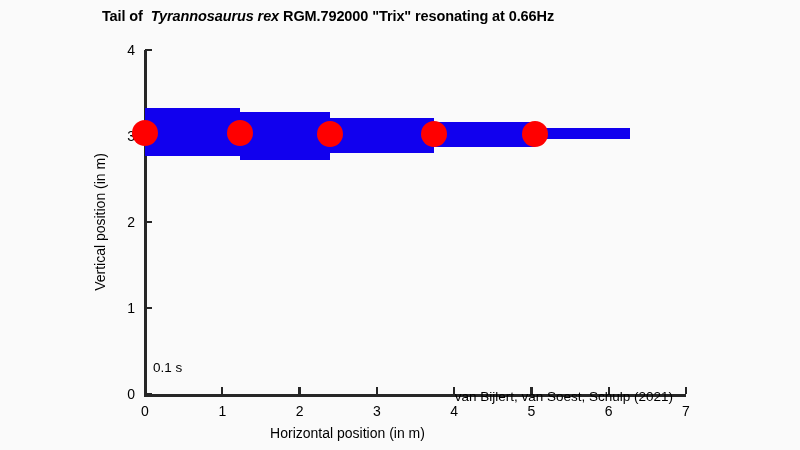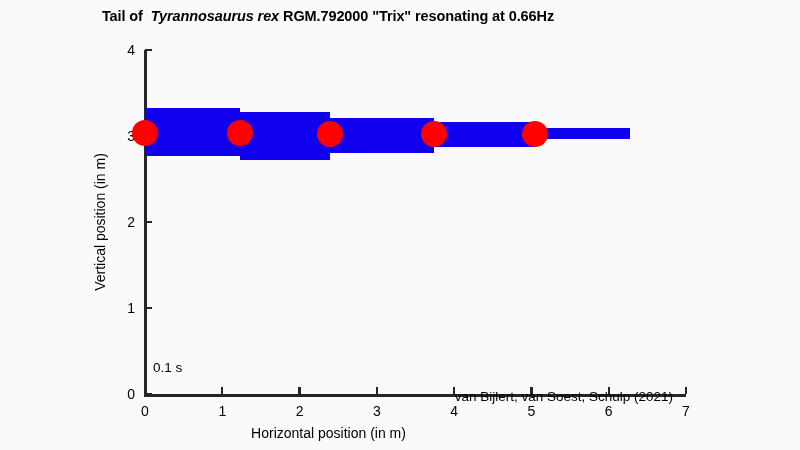--- a/index.html
+++ b/index.html
@@ -42,21 +42,21 @@
     font-size:14px;color:#000;
     line-height:1;
   }
   .ticklabel-y{right:0;text-align:right;transform:translateY(-50%);}
   .ticklabel-x{top:10px;text-align:center;transform:translateX(-50%);}
 
   
   .xlabel{
     position:absolute;
     left:0;top:425px;width:657px;
-    text-align:center;font-size:14px;color:#000;
+    text-align:center;font-size:14px;color:#000;padding-left:19px;
   }
   .ylabel{
     position:absolute;
     left:0px;top:0px;
     width:344px;
     text-align:center;font-size:14px;color:#000;
     transform-origin:0 0;
     transform:rotate(-90deg) translate(-344px,0);
   }
   .ylabel-wrap{

